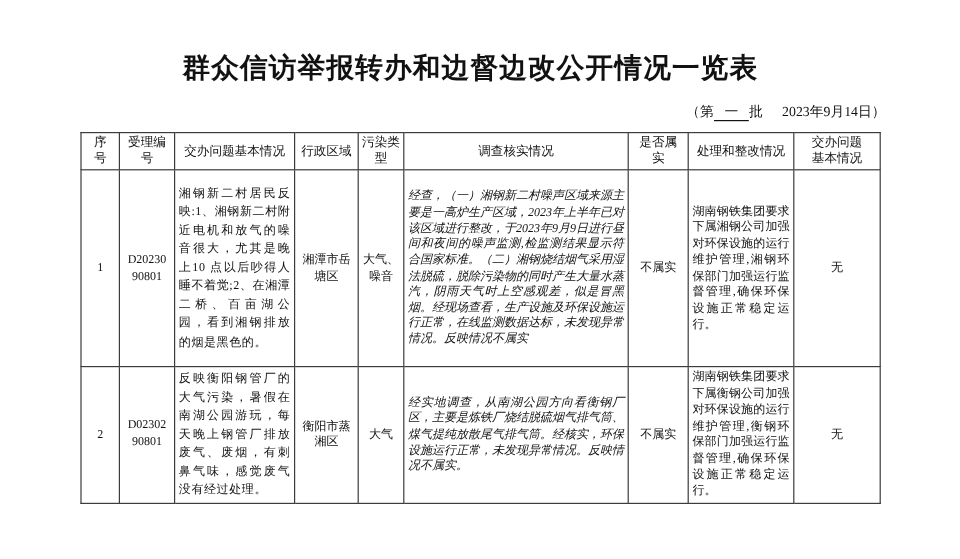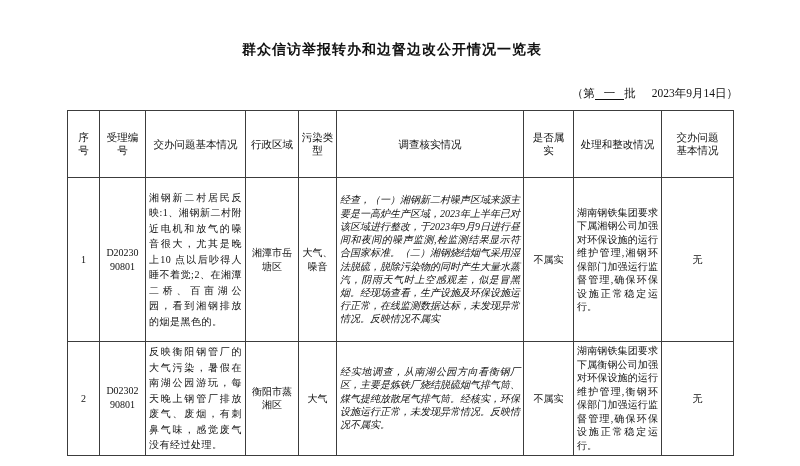--- a/index.html
+++ b/index.html
@@ -11,21 +11,21 @@
     position: relative;
     overflow: hidden;
   }
   .doc-title {
     position: absolute;
     top: 41px; left: 0;
     width: 784px;
     text-align: center;
     font-family: "Liberation Sans", "DejaVu Sans", sans-serif;
     font-weight: bold;
-    font-size: 14px;
+    font-size: 23px;
     letter-spacing: 1px;
     white-space: nowrap;
   }
   .batch-line {
     position: absolute;
     top: 86px; right: 62px;
     font-size: 11.5px;
     white-space: nowrap;
   }
   .batch-underline {
@@ -53,21 +53,21 @@
     font-size: 10.5px;
     line-height: 13px;
     padding: 2px;
     text-align: center;
     vertical-align: middle;
   }
   thead tr { height: 17px; }
   tbody tr.row-1 { height: 164px; }
   tbody tr.row-2 { height: 106px; }
   th.pad-seq   { padding: 2px 7px; }
-  th.pad-id    { padding: 20px 4px; }
+  th.pad-id    { padding: 2px 4px; }
   th.pad-true  { padding: 2px 7px; }
   th.pad-resp  { padding: 2px 13px; }
   td {
     vertical-align: middle;
     line-height: 13.5px;
   }
   td.c { text-align: center; padding: 1px 2px; }
   td.j {
     text-align: justify;
     text-justify: inter-character;

